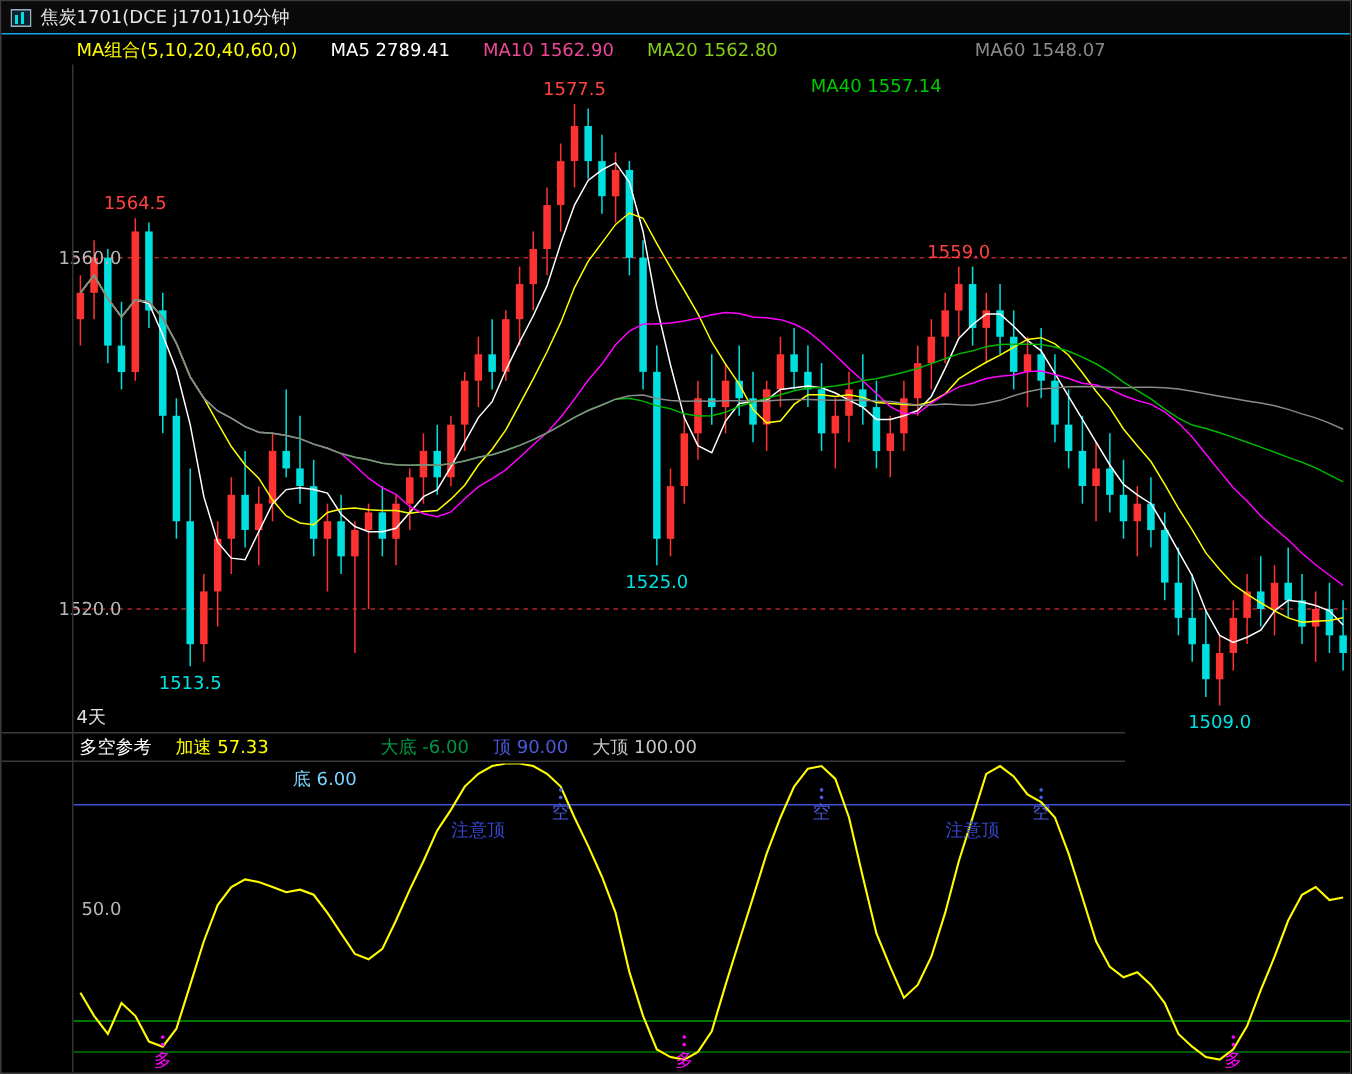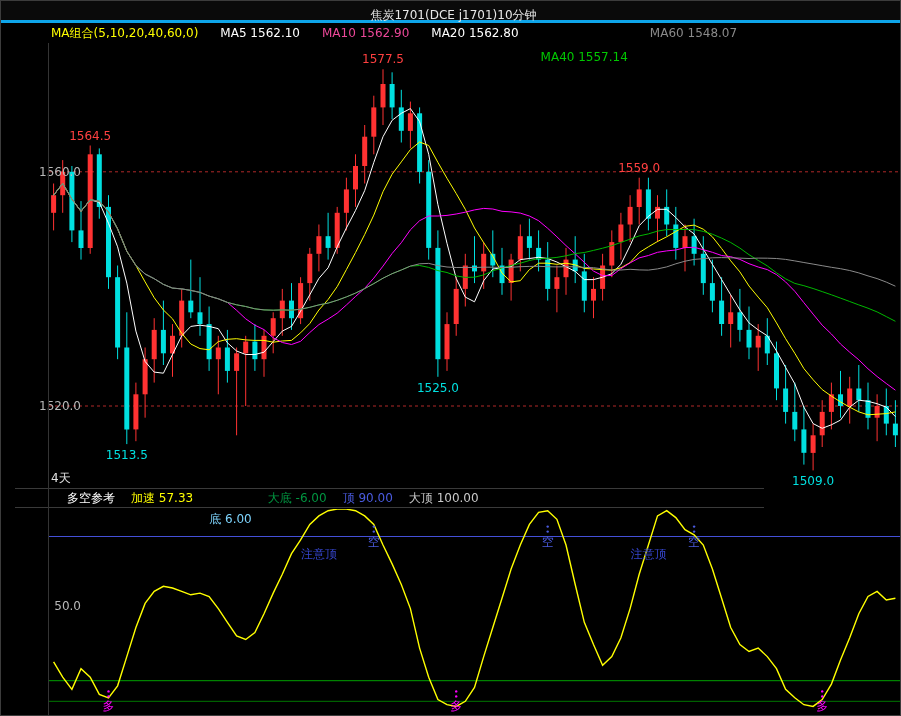--- a/index.html
+++ b/index.html
@@ -1,25 +1,25 @@
 <!DOCTYPE html>
 <html><head>
 <meta charset="utf-8">
 <style>
   * { margin:0; padding:0; box-sizing:border-box; }
   html,body { width:901px; height:716px; background:#000; overflow:hidden;
     font-family:"DejaVu Sans","Liberation Sans",sans-serif; }
   .window { position:relative; width:901px; height:716px; background:#000; border:1px solid #3c3c3c; }
   .titlebar { position:absolute; top:0; left:0; width:899px; height:22px; background:#0a0a0a;
-    border-bottom:3px solid #0ea5e9; display:flex; align-items:center; gap:6px; padding-left:6px;
-    color:#e8e8e8; font-size:12px;flex-direction:column; }
+    border-bottom:1px solid #0ea5e9; display:flex; align-items:center; gap:6px; padding-left:6px;
+    color:#e8e8e8; font-size:12px; }
   .ma-row { position:absolute; top:22px; left:0; width:899px; height:20px; display:flex;
     align-items:center; gap:22px; padding-left:50px; font-size:12px; white-space:nowrap; }
   .main-chart { position:absolute; top:42px; left:0; width:899px; height:445px; }
-  .indicator-header { position:absolute; top:487px; left:14px; width:749px; height:20px;
+  .indicator-header { position:absolute; top:487px; left:0; width:749px; height:20px;
     border-top:1px solid #3a3a3a; border-bottom:1px solid #3a3a3a; display:flex;
     align-items:center; gap:16px; padding-left:52px; font-size:12px; white-space:nowrap; }
   .sub-chart { position:absolute; top:508px; left:0; width:899px; height:206px; }
   .axis-label { position:absolute; left:0; width:44px; text-align:right; font-size:12px; color:#b8b8b8;margin-left:36px; }
   .lbl-1560 { top:164px; }
   .lbl-1520 { top:398px; }
   .lbl-50   { top:598px; }
   .period-label { position:absolute; top:469px; left:50px; font-size:12px; color:#e0e0e0; }
   .vline { position:absolute; top:42px; left:47px; width:1px; height:672px; background:#343434; }
   .param span { color:inherit; }
@@ -34,23 +34,23 @@
     <svg class="app-icon" width="14" height="12" viewBox="0 0 14 12">
       <rect x="0.5" y="0.5" width="13" height="11" fill="#0b2230" stroke="#9ab0c0"></rect>
       <rect x="3" y="4" width="2" height="6" fill="#00e0e0"></rect>
       <rect x="7" y="2" width="2" height="8" fill="#00e0e0"></rect>
     </svg>
     <span>焦炭1701(DCE j1701)10分钟</span>
   </div>
 
   <div class="ma-row">
     <span style="color: rgb(255, 255, 0);">MA组合(5,10,20,40,60,0)</span>
-    <span style="color: rgb(255, 255, 255);">MA5 1562.10</span>
+    <span style="color: rgb(255, 255, 255);">MA5 2789.41</span>
     <span style="color: #ec4899;">MA10 1562.90</span>
-    <span style="color: #ffffff;">MA20 1562.80</span>
+    <span style="color: #84cc16;">MA20 1562.80</span>
     <span style="color: rgb(0, 200, 0); margin-top: 48px;">MA40 1557.14</span>
     <span style="color: rgb(138, 138, 138);">MA60 1548.07</span>
   </div>
 
   <div class="main-chart">
     <svg id="main-svg" width="899" height="445">
         <line x1="48" x2="899" y1="128.8" y2="128.8" stroke="#b02828" stroke-width="1" stroke-dasharray="3,3"></line>
         <line x1="48" x2="899" y1="363.0" y2="363.0" stroke="#b02828" stroke-width="1" stroke-dasharray="3,3"></line>
         <line x1="52.6" x2="52.6" y1="140.5" y2="187.4" stroke="#ff3232" stroke-width="1"></line>
         <rect x="50.1" y="152.2" width="5" height="17.6" fill="#ff3232"></rect>

